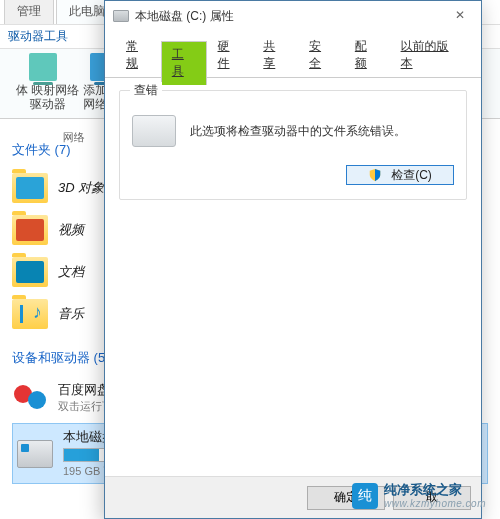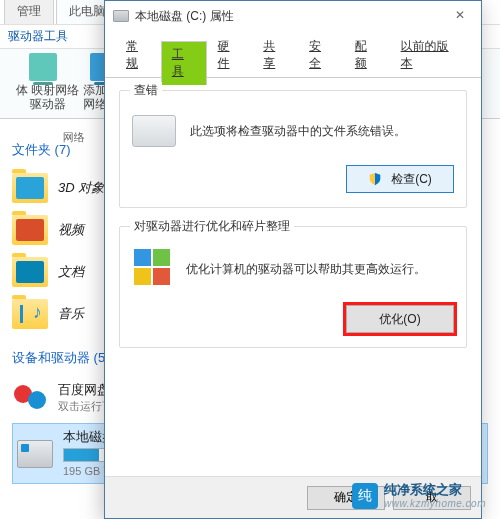--- a/index.html
+++ b/index.html
@@ -62,21 +62,21 @@
     .groupbox-title { position:absolute; top:-9px; left:10px; background:#fff; padding:0 4px; font-size:12px; color:#333; }
     .group-row { display:flex; align-items:center; gap:14px; }
     .drive-glyph { width:44px; height:32px; background:linear-gradient(#f2f4f6,#d7dbde); border:1px solid #b8bdc1; border-radius:3px; margin-top:6px; flex-shrink:0; }
     .defrag-glyph { width:40px; height:40px; flex-shrink:0; display:grid; grid-template-columns:1fr 1fr; grid-template-rows:1fr 1fr; gap:2px; padding:2px; margin-top:2px; }
     .defrag-glyph div:nth-child(1){background:#3296e0;}
     .defrag-glyph div:nth-child(2){background:#6ec245;}
     .defrag-glyph div:nth-child(3){background:#f0c31a;}
     .defrag-glyph div:nth-child(4){background:#e4583a;}
     .group-desc { font-size:12px; color:#333; line-height:1.5; padding-top:6px; }
     .btn-row { display:flex; justify-content:flex-end; margin-top:18px; }
-    .win-btn { min-width:108px; height:28px; border:1px solid #adadad; background:#e1e1e1; display:flex; align-items:center; justify-content:center; gap:9px; font-size:12px; color:#222; padding:0 12px; }
+    .win-btn { min-width:108px; height:20px; border:1px solid #adadad; background:#e1e1e1; display:flex; align-items:center; justify-content:center; gap:9px; font-size:12px; color:#222; padding:0 12px; }
     .win-btn.accent { border:1px solid #2a7ece; background:#e5f1fb; }
     .shield { width:14px; height:14px; }
     .shield svg { width:14px; height:14px; display:block; }
     .optimize-highlight { outline:3px solid #ff1a1a; outline-offset:0; }
 
     .dlg-footer { height:42px; border-top:1px solid #ddd; display:flex; align-items:center; justify-content:flex-end; gap:8px; padding:0 10px; background:#f0f0f0; }
     .footer-btn { min-width:78px; height:24px; border:1px solid #adadad; background:#e1e1e1; font-size:12px; display:flex; align-items:center; justify-content:center; }
 
     
     .watermark { position:absolute; right:6px; bottom:6px; display:flex; align-items:center; gap:6px; padding:4px 8px; }
@@ -191,37 +191,20 @@
             <svg viewBox="0 0 16 16">
                 <path d="M8 1 L14 3 V8 C14 12 8 15 8 15 C8 15 2 12 2 8 V3 Z" fill="#ffc83d"></path>
                 <path d="M8 1 L14 3 V8 C14 12 8 15 8 15 Z" fill="#0078d4"></path>
               </svg>
           </span>
           <span>检查(C)</span>
         </div>
       </div>
     </div>
 
-    <div class="groupbox">
-      <div class="groupbox-title">对驱动器进行优化和碎片整理</div>
-      <div class="group-row">
-        <div class="defrag-glyph">
-            <div></div>
-            <div></div>
-            <div></div>
-            <div></div>
-          </div>
-        <div class="group-desc">优化计算机的驱动器可以帮助其更高效运行。</div>
-      </div>
-      <div class="btn-row">
-        <div class="win-btn optimize-highlight">
-          <span>优化(O)</span>
-        </div>
-      </div>
-    </div>
 
   </div>
 
   <div class="dlg-footer">
     <div class="footer-btn">确定</div>
     <div class="footer-btn">取</div>
   </div>
 </div>
 
 <div class="watermark">

